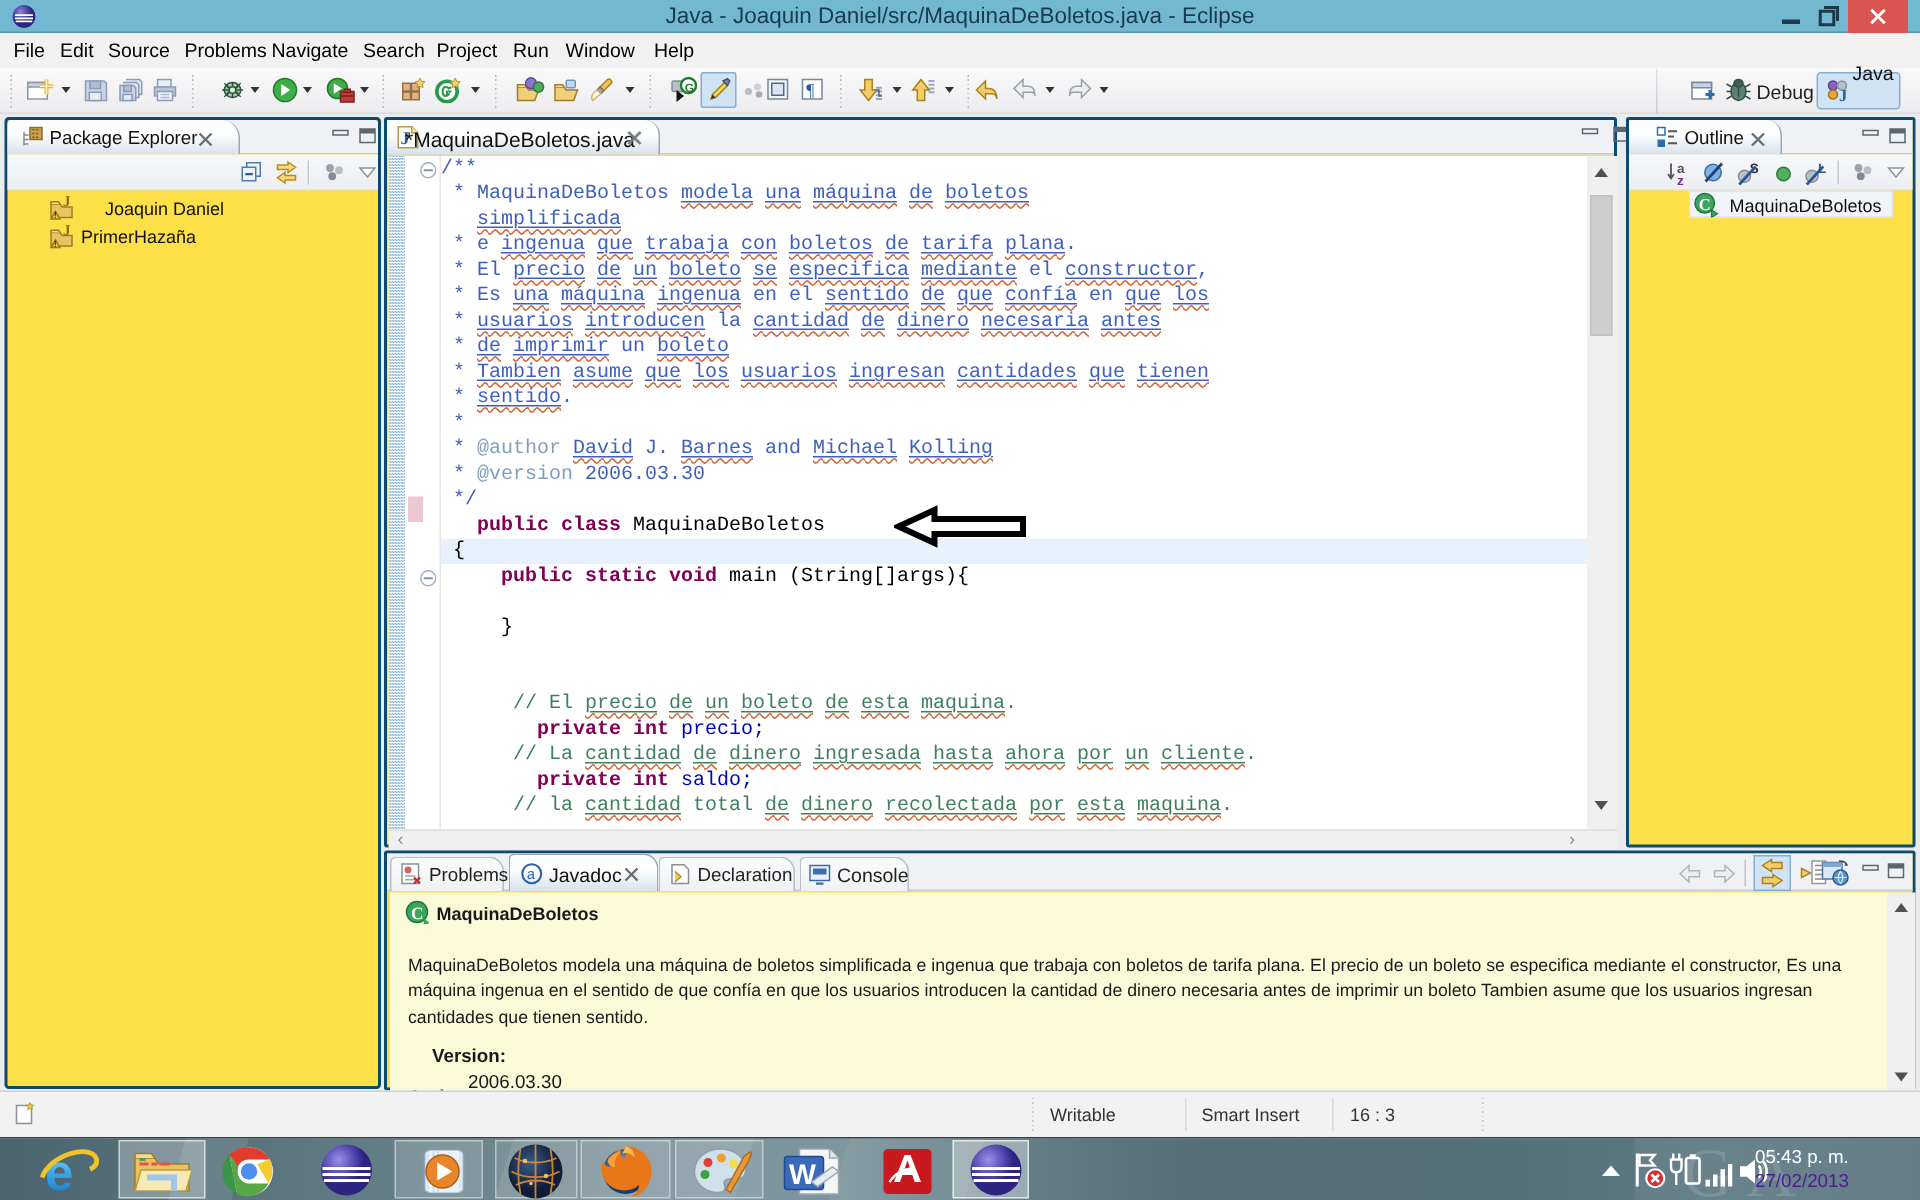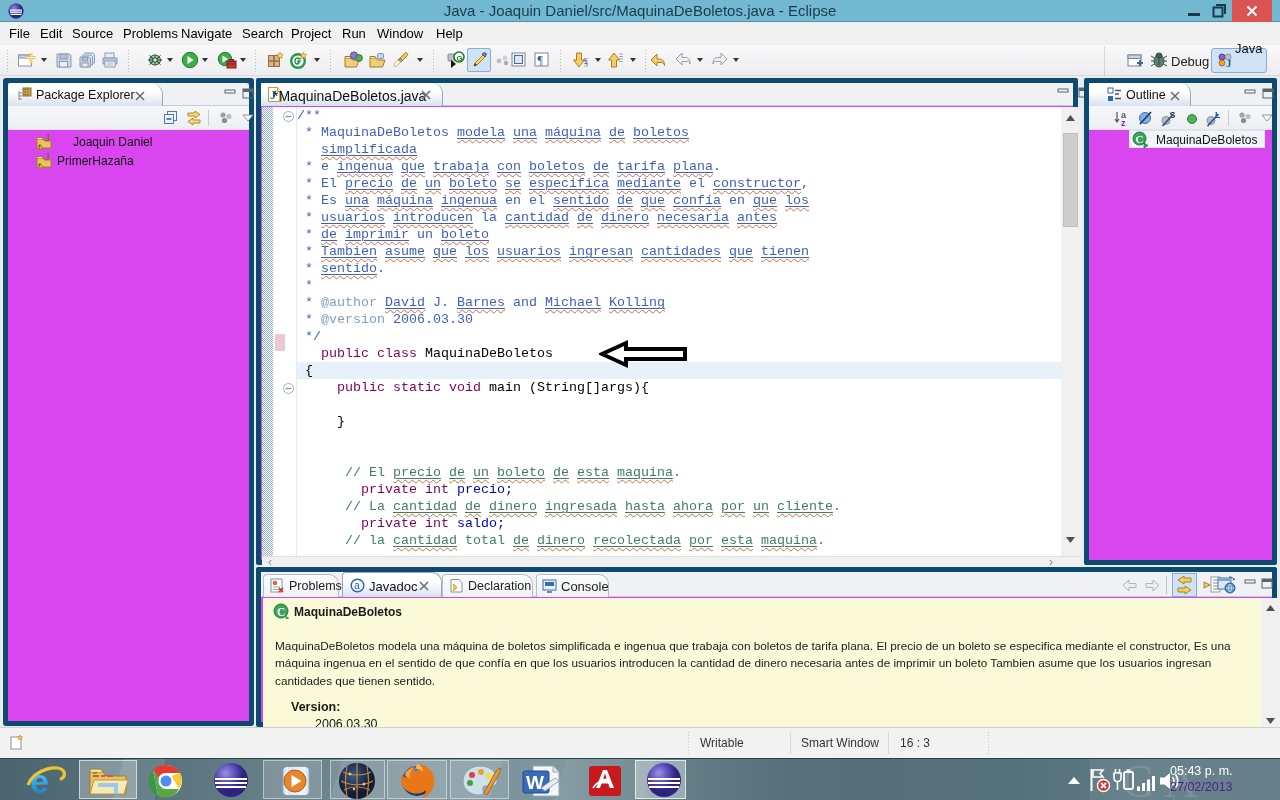--- a/index.html
+++ b/index.html
@@ -9,24 +9,24 @@
 #title{left:0;top:0;width:1280px;height:22px;background:#72b8d1;border-bottom:1px solid #5a92a8}
 #title .t{width:100%;text-align:center;font-size:15px;color:#1a3a50;line-height:22px}
 
 #menu{left:0;top:23px;width:1280px;height:22px;background:#f1f1f1;font-size:13px;color:#000}
 #menu span{position:absolute;top:3px}
 
 #tbar{left:0;top:45px;width:1280px;height:31px;background:linear-gradient(#f9f9fa,#ededf0);border-bottom:1px solid #d8dadd}
 .sep{position:absolute;top:50px;width:1px;height:22px;background:repeating-linear-gradient(#bbb 0 1px,transparent 1px 3px)}
 .dd{position:absolute;width:0;height:0;border-left:3.5px solid transparent;border-right:3.5px solid transparent;border-top:4.5px solid #333;top:58px}
 
-.panel{position:absolute;background:#d946ef;border:5px solid #0c4a6e;border-radius:2px}
+.panel{position:absolute;background:#fde047;border:2px solid #0c4a6e;border-radius:2px}
 .tab-act{position:absolute;background:linear-gradient(#fefefe 40%,#d7e2ee);border:1px solid #9aa8ba;border-bottom:none;border-radius:4px 10px 0 0;white-space:nowrap}
 
-.jd{color:#3f5fbf}.tg{color:#7f9fbf}.k{color:#7f0055;font-weight:normal}.cm{color:#3f7f5f}.fl{color:#0000c0}
+.jd{color:#3f5fbf}.tg{color:#7f9fbf}.k{color:#7f0055;font-weight:bold}.cm{color:#3f7f5f}.fl{color:#0000c0}
 i{font-style:normal;text-decoration:underline;text-underline-offset:2px;text-decoration-thickness:1px}
 em{font-style:normal;text-decoration:underline wavy #d4693b;text-underline-offset:3px;text-decoration-thickness:1px}
 
 #status{left:0;top:727px;width:1280px;height:31px;background:#f2f2f2;border-top:1px solid #cdd0d4;font-size:12px;color:#333}
 
 #task{left:0;top:758px;width:1280px;height:42px;background:linear-gradient(90deg,#4a656f,#5b767f 14%,#6d858d 26%,#7a929b 36%,#7e969e 44%,#627d86 54%,#566f7a 62%,#54707a 78%,#5e7a85 90%,#5a757f);border-top:1px solid #2c424b}
 .tbox{position:absolute;top:760px;height:39px;border:1px solid rgba(255,255,255,.45);background:rgba(255,255,255,.16)}
 </style></head><body>
 
 <div class="abs" id="title">
@@ -522,21 +522,21 @@
 </div>
 
 <div class="abs" id="status">
   <svg class="abs" style="left:9px;top:5px" width="16" height="18">
       <rect x="2" y="4" width="10" height="12" fill="#fff" stroke="#8a919a"></rect>
       <path d="M11 2l.7 1.6 1.8.2-1.3 1.2.3 1.8-1.5-.9-1.5.9.3-1.8L8.5 3.8l1.8-.2z" fill="#f3c936" stroke="#b08c1a" stroke-width=".5"></path>
     </svg>
   <div class="abs" style="left:688px;top:4px;width:1px;height:22px;background:repeating-linear-gradient(#c6c6c6 0 1px,transparent 1px 3px)"></div>
   <span class="abs" style="left:700px;top:8px">Writable</span>
   <div class="abs" style="left:790px;top:4px;width:1px;height:22px;background:#d9d9d9"></div>
-  <span class="abs" style="left:801px;top:8px">Smart Window</span>
+  <span class="abs" style="left:801px;top:8px">Smart Insert</span>
   <div class="abs" style="left:888px;top:4px;width:1px;height:22px;background:#d9d9d9"></div>
   <span class="abs" style="left:900px;top:8px">16 : 3</span>
   <div class="abs" style="left:988px;top:4px;width:1px;height:22px;background:repeating-linear-gradient(#c6c6c6 0 1px,transparent 1px 3px)"></div>
 </div>
 
 <div class="abs" id="task">
   <div class="abs" style="left:118px;top:0;width:42px;height:41px;background:rgba(255,255,255,.10);transform:skewX(-16deg)"></div>
     <div class="abs" style="left:336px;top:0;width:160px;height:41px;background:rgba(255,255,255,.09);transform:skewX(-18deg)"></div>
   <div class="abs" style="left:560px;top:0;width:90px;height:41px;background:rgba(255,255,255,.06);transform:skewX(-18deg)"></div>
   <div class="abs" style="left:1090px;top:0;width:190px;height:41px;background:rgba(255,255,255,.07)"></div>

